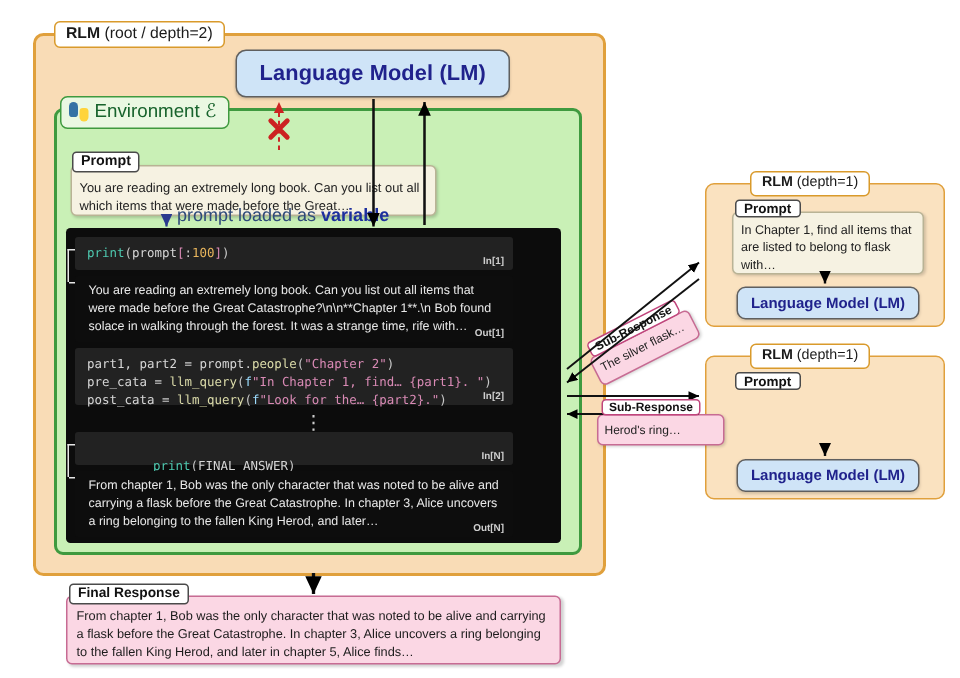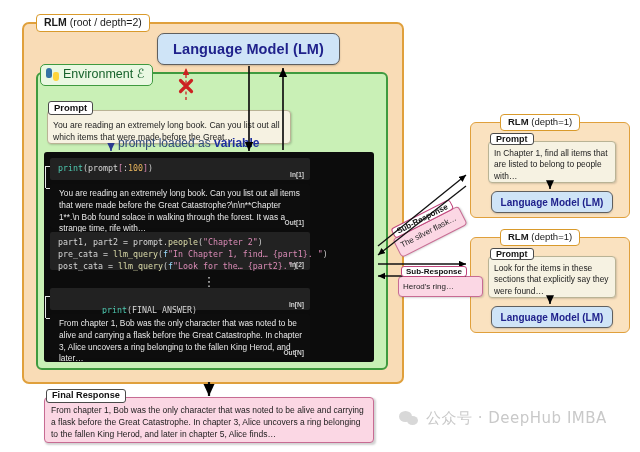--- a/index.html
+++ b/index.html
@@ -70,21 +70,21 @@
     position:absolute;left:118px;top:136px;font-size:12px;color:#2e4a7a;
     white-space:nowrap;
   }
   .loaded-note b{color:#1d2f9e;font-weight:bold;}
 
   
   #nb{
     left:44px;top:152px;width:330px;height:210px;
     background:#0c0c0c;border-radius:3px;
   }
-  .cell{position:absolute;left:6px;width:260px;box-sizing:border-box;}
+  .cell{position:absolute;left:6px;width:292px;box-sizing:border-box;}
   .cell-in{background:#222222;border-radius:2px;}
   .cell-out{background:#0d0d0d;border-radius:2px;}
   .code{
     font-family:"DejaVu Sans Mono","Liberation Mono",monospace;
     font-size:8.3px;line-height:1.45;white-space:pre;
   }
   .outtext{font-size:8.3px;line-height:1.42;color:#e9e9e9;}
   .io-label{
     position:absolute;right:6px;bottom:2px;font-size:6.6px;font-weight:bold;
     color:#cfcfcf;font-family:"Liberation Sans",sans-serif;
@@ -254,33 +254,30 @@
     <div class="brkt-head" style="left:6px;top:163.5px;"></div>
 
     <div class="cell cell-out" style="top:162px;height:44px;">
       <div class="outtext" style="position:absolute;left:9px;top:4px;right:7px;">From chapter 1, Bob was the only character that was noted to be alive and carrying a flask before the Great Catastrophe. In chapter 3, Alice uncovers a ring belonging to the fallen King Herod, and later…</div>
       <div class="io-label">Out[N]</div>
     </div>
   </div>
 
   <div class="panel rlm-sub" id="rlm-d1a">
     <div class="sub-prompt" style="left:17px;top:18px;width:126px;height:40px;">
-      <div class="sub-prompt-text">In Chapter 1, find all items that are listed to belong to people with…</div>
+      <div class="sub-prompt-text">In Chapter 1, find all items that are listed to belong to flask with…</div>
     </div>
     <div class="sub-prompt-label" style="left:19px;top:10px;"><span>Prompt</span></div>
     <div class="lm-sub" style="left:20px;top:68px;width:120px;height:20px;">
         <span>Language Model (LM)</span>
       </div>
   </div>
   <div class="tab-label" id="rlm-d1a-label" style="font-size:9.5px;"><b>RLM</b><span> (depth=1)</span></div>
 
   <div class="panel rlm-sub" id="rlm-d1b">
-    <div class="sub-prompt" style="left:17px;top:18px;width:126px;height:40px;">
-      <div class="sub-prompt-text">Look for the items in these sections that explicitly say they were found…</div>
-    </div>
     <div class="sub-prompt-label" style="left:19px;top:10px;"><span>Prompt</span></div>
     <div class="lm-sub" style="left:20px;top:68px;width:120px;height:20px;">
         <span>Language Model (LM)</span>
       </div>
   </div>
   <div class="tab-label" id="rlm-d1b-label" style="font-size:9.5px;"><b>RLM</b><span> (depth=1)</span></div>
 
   <div id="subresp-a-wrap">
     <div class="subresp" id="subresp-a">
       <div class="subresp-text" id="subresp-a-text">The silver flask…</div>
@@ -334,21 +331,14 @@
     <line x1="550" y1="181" x2="550" y2="189" stroke="#111" stroke-width="1.6" marker-end="url(#ahk)"></line>
     <line x1="550" y1="296" x2="550" y2="304" stroke="#111" stroke-width="1.6" marker-end="url(#ahk)"></line>
 
     <line x1="209" y1="382" x2="209" y2="396" stroke="#111" stroke-width="2.2" marker-end="url(#ahk)"></line>
   </svg>
 
   <svg id="redx" viewBox="0 0 16 16">
     <path d="M2.5,2.5 L13.5,13.5 M13.5,2.5 L2.5,13.5" stroke="#cc2222" stroke-width="3.2" stroke-linecap="round"></path>
   </svg>
 
-  <div id="watermark">
-    <span id="wechat-icon">
-        <i class="c1"></i>
-        <i class="c2"></i>
-      </span>
-    <span>公众号 · DeepHub IMBA</span>
-  </div>
 
 </div>
 
 </body></html>

